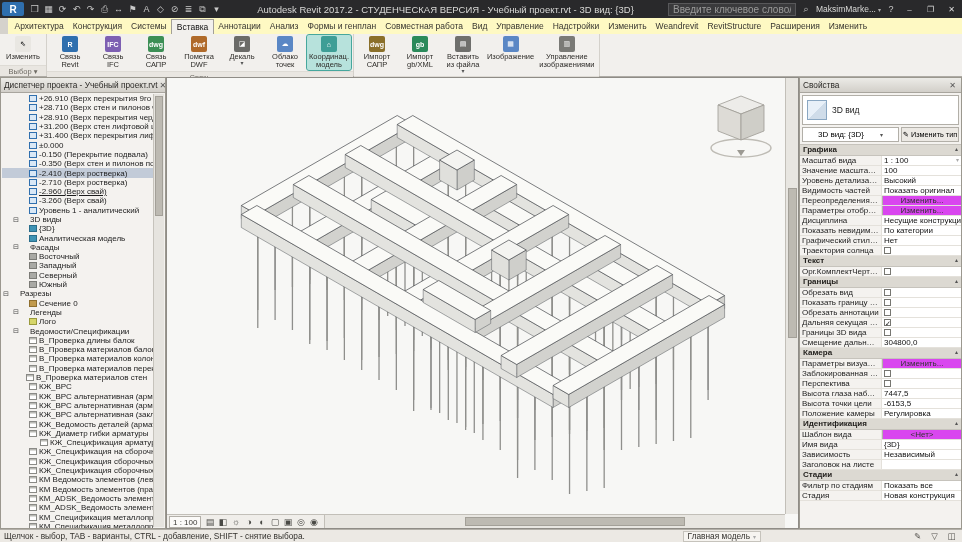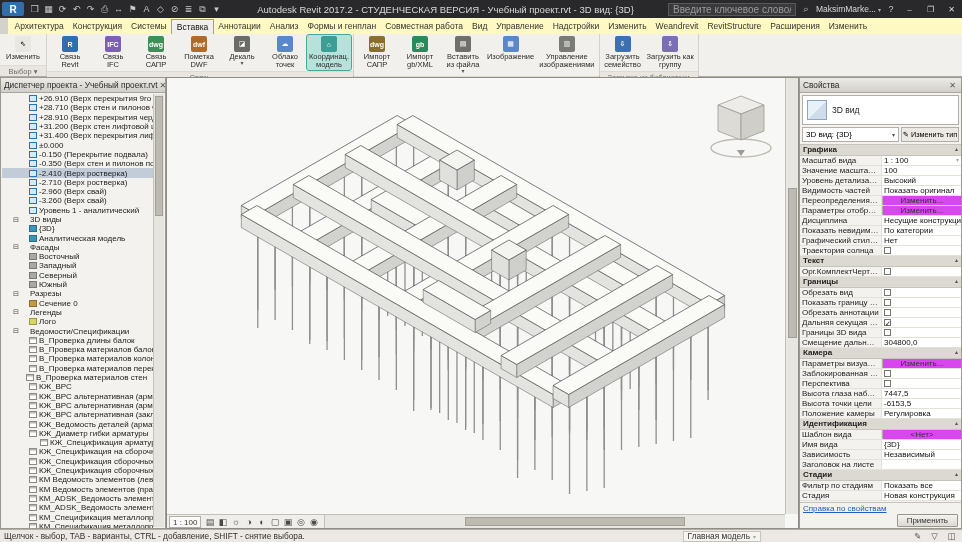--- a/index.html
+++ b/index.html
@@ -84,21 +84,21 @@
 
   
   .props{position:absolute;right:0;width:163px;top:77px;bottom:13px;background:#f4f2ef;
     border:1px solid #9b988f;display:flex;flex-direction:column;font-size:8px}
   .type-box{margin:2px 2px 2px;height:30px;background:#fff;border:1px solid #b2afa8;
     display:flex;align-items:center;gap:5px;padding:0 4px}
   .type-icon{width:20px;height:20px;background:linear-gradient(135deg,#e8f0f8 50%,#cfdce9 50%);
     border:1px solid #8aa7c2;flex:none}
   .type-label{font-size:8.5px;color:#222}
   .sel-row{display:flex;margin:0 2px 2px;gap:2px;height:15px}
-  .inst-combo{flex:1;background:#fff;border:1px solid #b2afa8;display:flex;align-items:center;padding:0 3px;white-space:nowrap;overflow:hidden}
+  .inst-combo{flex:1;background:#fff;border:1px solid #b2afa8;display:flex;align-items:center;padding:0 15px;white-space:nowrap;overflow:hidden}
   .inst-combo .arr{margin-left:auto;color:#555}
   .edit-type{width:58px;border:1px solid #b2afa8;background:#ece9e4;display:flex;align-items:center;
     justify-content:center;gap:2px;font-size:7.3px;white-space:nowrap}
   .pgrid{flex:1;overflow:hidden;border-top:1px solid #c6c3bc}
   .prow{display:flex;height:10px;border-bottom:1px solid #e4e1db}
   .pl{width:82px;padding:0 2px;border-right:1px solid #e4e1db;overflow:hidden;white-space:nowrap;
     text-overflow:ellipsis;line-height:9.5px;color:#222}
   .pv{flex:1;padding:0 2px;background:#fff;overflow:hidden;white-space:nowrap;line-height:9.5px;display:flex;align-items:center;color:#111}
   .pv .arr{margin-left:auto}
   .pv.vbtn{background:#d946ef;border-left:1px solid #b2afa8;justify-content:center;color:#333}
@@ -279,39 +279,20 @@
           <div class="rbtn">
             <div class="ricon" style="background: rgb(122, 122, 118); color: rgb(255, 255, 255);">▥</div>
             <div class="rlabel">
               <div>Управление</div>
               <div>изображениями</div>
             </div>
           </div>
         </div>
         <div class="rpanel-label">Импорт ▾</div>
       </div>
-      <div class="rpanel">
-        <div class="rbtns">
-          <div class="rbtn">
-            <div class="ricon" style="background: rgb(62, 111, 176); color: rgb(255, 255, 255);">⇩</div>
-            <div class="rlabel">
-              <div>Загрузить</div>
-              <div>семейство</div>
-            </div>
-          </div>
-          <div class="rbtn">
-            <div class="ricon" style="background: rgb(122, 111, 176); color: rgb(255, 255, 255);">⇩</div>
-            <div class="rlabel">
-              <div>Загрузить как</div>
-              <div>группу</div>
-            </div>
-          </div>
-        </div>
-        <div class="rpanel-label">Загрузка из библиотеки</div>
-      </div>
       <div class="ribbon-filler"></div>
     </div>
 
   <div class="browser">
     <div class="pal-header">
       <span>Диспетчер проекта - Учебный проект.rvt</span>
       <span class="pal-close">✕</span>
     </div>
     <div class="tree">
         <div class="titem" style="padding-left: 19px;">
@@ -357,21 +338,21 @@
         <div class="titem sel" style="padding-left: 19px;">
           <span class="texp"></span>
           <span class="tic ic-level"></span>
           <span class="tlabel">-2.410 (Верх ростверка)</span>
         </div>
         <div class="titem" style="padding-left: 19px;">
           <span class="texp"></span>
           <span class="tic ic-level"></span>
           <span class="tlabel">-2.710 (Верх ростверка)</span>
         </div>
-        <div class="titem" style="padding-left: 19px;">
+        <div class="titem" style="padding-left: 19px; text-decoration: underline;">
           <span class="texp"></span>
           <span class="tic ic-level"></span>
           <span class="tlabel">-2.960 (Верх свай)</span>
         </div>
         <div class="titem" style="padding-left: 19px;">
           <span class="texp"></span>
           <span class="tic ic-level"></span>
           <span class="tlabel">-3.260 (Верх свай)</span>
         </div>
         <div class="titem" style="padding-left: 19px;">
@@ -412,21 +393,21 @@
         <div class="titem" style="padding-left: 19px;">
           <span class="texp"></span>
           <span class="tic ic-elev"></span>
           <span class="tlabel">Северный</span>
         </div>
         <div class="titem" style="padding-left: 19px;">
           <span class="texp"></span>
           <span class="tic ic-elev"></span>
           <span class="tlabel">Южный</span>
         </div>
-        <div class="titem" style="padding-left: 10px;">
+        <div class="titem" style="">
           <span class="texp">⊟</span>
           <span class="tic ic-none"></span>
           <span class="tlabel">Разрезы</span>
         </div>
         <div class="titem" style="padding-left: 19px;">
           <span class="texp"></span>
           <span class="tic ic-sec"></span>
           <span class="tlabel">Сечение 0</span>
         </div>
         <div class="titem" style="padding-left: 10px;">
@@ -999,26 +980,20 @@
             <span>Показать все</span>
           </div>
         </div>
         <div class="prow">
           <div class="pl">Стадия</div>
           <div class="pv">
             <span>Новая конструкция</span>
           </div>
         </div>
       </div>
-    <div class="props-footer">
-      <span class="help-link">Справка по свойствам</span>
-      <div class="apply-row">
-        <span class="apply-btn">Применить</span>
-      </div>
-    </div>
   </div>
 
   <div class="statusbar">
     <span>Щелчок - выбор, TAB - варианты, CTRL - добавление, SHIFT - снятие выбора.</span>
     <span class="sb-sp"></span>
     <span class="sb-opt">
       <span>Главная модель</span>
       <span class="arr">▾</span>
     </span>
     <span class="sb-sp2"></span>

